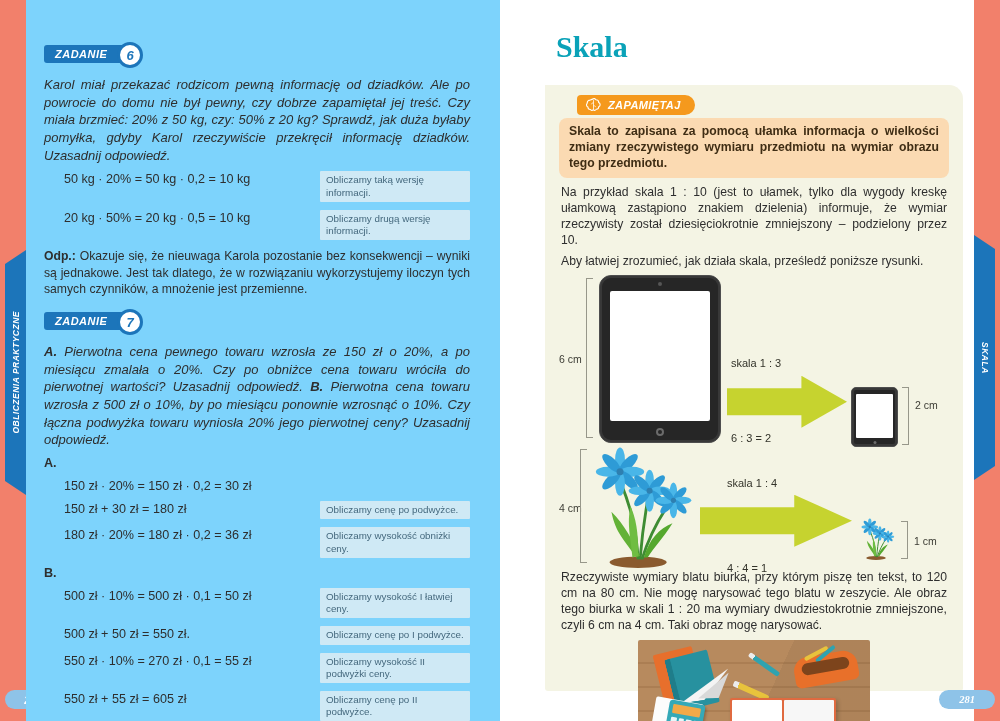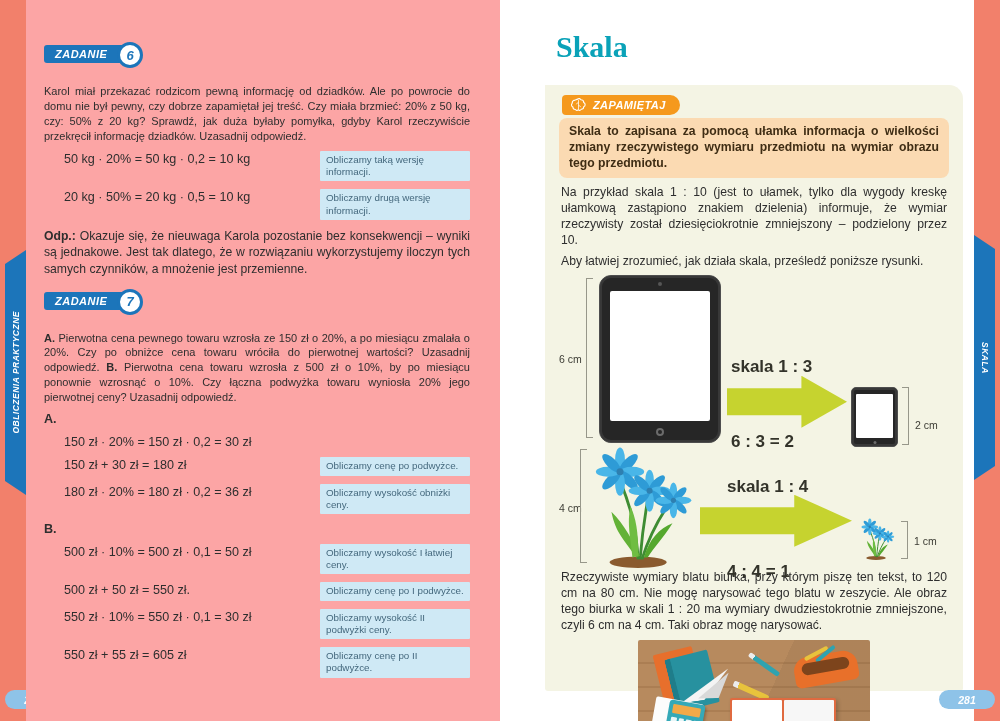--- a/index.html
+++ b/index.html
@@ -11,61 +11,61 @@
   .edge.left{left:0;}
   .edge.right{right:0;}
   .side-tab{position:absolute;background:#1c75ba;color:#fff;display:flex;align-items:center;justify-content:center;}
   .side-tab span{font-size:8.5px;font-weight:bold;font-style:italic;letter-spacing:.5px;white-space:nowrap;}
   .tab-left{left:5px;width:21px;top:250px;height:245px;clip-path:polygon(0 14px,100% 0,100% 100%,0 calc(100% - 14px));}
   .tab-left span{writing-mode:vertical-rl;transform:rotate(180deg);}
   .tab-right{right:5px;width:21px;top:235px;height:245px;clip-path:polygon(0 0,100% 14px,100% calc(100% - 14px),0 100%);}
   .tab-right span{writing-mode:vertical-rl;}
   .page-pill{position:absolute;bottom:12px;width:56px;height:19px;background:#8ec3e8;border-radius:10px;color:#fff;font-weight:bold;font-style:italic;font-size:10.5px;display:flex;align-items:center;justify-content:center;}
   .pill-left{left:5px;}
-  .pill-right{right:5px;}
+  .pill-right{right:5px;font-family:Liberation Serif, serif;}
 
   
   .page{position:absolute;top:0;bottom:0;width:474px;}
-  .page-left{left:26px;background:#fca5a5;padding:44px 30px 0 18px;box-sizing:border-box;}
+  .page-left{left:26px;background:#7dd3fc;padding:44px 30px 0 18px;box-sizing:border-box;}
   .page-right{left:500px;background:#fff;box-sizing:border-box;}
 
   
   .task-badge{position:relative;display:inline-block;background:#1c75ba;color:#fff;font-style:italic;font-weight:bold;font-size:11px;letter-spacing:.5px;padding:3px 30px 3px 11px;border-radius:4px 12px 12px 4px;margin-bottom:9px;}
   .task-num{position:absolute;right:-6px;top:-3px;width:20px;height:20px;border-radius:50%;background:#fff;border:3px solid #1c75ba;color:#1c75ba;font-weight:bold;font-style:italic;font-size:13px;display:flex;align-items:center;justify-content:center;}
 
-  .para{font-size:11px;line-height:1.36;text-align:justify;margin:12px 0 7px 0;}
+  .para{font-size:13px;line-height:1.36;text-align:justify;margin:4px 0 7px 0;font-style:italic;}
   .para b{font-weight:bold;}
   .answer{font-size:12.2px;line-height:1.36;text-align:justify;margin:5px 0 13px 0;}
   .answer .odp{font-weight:bold;}
 
   
   .calc-rows{margin:2px 0 2px 0;}
   .calc-row{display:flex;align-items:flex-start;margin-bottom:8px;}
   .eq{flex:1;font-size:12.6px;padding-left:20px;padding-top:1px;white-space:nowrap;}
   .note{width:150px;flex-shrink:0;background:#cfe9f5;color:#44687d;font-size:9.8px;line-height:1.25;padding:3px 6px;box-sizing:border-box;border-radius:1px;}
   .sec-label{font-size:12.6px;font-weight:bold;margin:2px 0 8px 0;}
 
   
   .skala-title{font-family:"Liberation Serif",serif;font-weight:bold;color:#0aa2b8;font-size:30px;margin:30px 0 0 56px;}
   .cream-panel{position:absolute;left:45px;top:85px;width:418px;height:606px;background:#f4f4e4;border-radius:0 14px 3px 3px;padding:10px 14px 8px 14px;box-sizing:border-box;}
-  .zap-badge{display:inline-flex;align-items:center;gap:6px;background:#f5991d;color:#fff;font-style:italic;font-weight:bold;font-size:11px;letter-spacing:.4px;padding:3px 14px 3px 8px;border-radius:4px 10px 10px 4px;margin:0 0 3px 3px;}
+  .zap-badge{display:inline-flex;align-items:center;gap:6px;background:#f5991d;color:#fff;font-style:italic;font-weight:bold;font-size:11px;letter-spacing:.4px;padding:3px 14px 3px 8px;border-radius:4px 10px 10px 4px;margin:0 0 3px 18px;}
   .zap-badge svg{display:block;}
   .peach-box{background:#fbdab2;border-radius:8px;padding:6px 10px;font-size:12.2px;font-weight:bold;color:#3f2d14;line-height:1.3;text-align:justify;margin-bottom:6px;}
   .rp{font-size:12.2px;line-height:1.33;text-align:justify;margin:0 2px 5px 2px;}
 
   
   .figure{position:relative;margin:0;}
   .fig-tablets{height:172px;}
   .fig-flowers{height:122px;}
   .dim-label{position:absolute;font-size:10.5px;color:#3c3c34;white-space:nowrap;}
   .bracket{position:absolute;border:1px solid #97978a;box-sizing:border-box;}
   .bracket-left{border-right:none;width:7px;}
   .bracket-right{border-left:none;width:7px;}
   .arrow{position:absolute;background:#c6d32f;clip-path:polygon(0 24%,62% 24%,62% 0,100% 50%,62% 100%,62% 76%,0 76%);}
-  .arrow-label{position:absolute;font-size:17px;font-weight:bold;color:#33332a;white-space:nowrap;}
+  .arrow-label{position:absolute;font-size:11px;font-weight:normal;color:#33332a;white-space:nowrap;}
 
   .tablet{position:absolute;background:#262626;border:1px solid #4e4e4e;box-shadow:inset 0 0 0 2px #383838;}
   .tablet-big{left:40px;top:0;width:120px;height:166px;border-radius:12px;}
   .tablet-big .screen{position:absolute;left:10px;right:10px;top:15px;bottom:21px;background:#fff;border-radius:2px;}
   .tablet-big .cam{position:absolute;top:6px;left:50%;transform:translateX(-50%);width:4px;height:4px;background:#565656;border-radius:50%;}
   .tablet-big .home{position:absolute;bottom:6px;left:50%;transform:translateX(-50%);width:8px;height:8px;border:2px solid #6b6b6b;border-radius:50%;box-sizing:border-box;}
   .tablet-small{left:292px;top:112px;width:45px;height:58px;border-radius:5px;}
   .tablet-small .screen{position:absolute;left:4px;right:4px;top:6px;bottom:8px;background:#fff;border-radius:1px;}
   .tablet-small .home{position:absolute;bottom:2px;left:50%;transform:translateX(-50%);width:3px;height:3px;background:#6b6b6b;border-radius:50%;}
 
@@ -187,21 +187,21 @@
 
     <div class="calc-row">
         <div class="eq">500 zł · 10% = 500 zł · 0,1 = 50 zł</div>
         <div class="note">Obliczamy wysokość I łatwiej ceny.</div>
       </div>
         <div class="calc-row">
         <div class="eq">500 zł + 50 zł = 550 zł.</div>
         <div class="note">Obliczamy cenę po I podwyżce.</div>
       </div>
         <div class="calc-row">
-        <div class="eq">550 zł · 10% = 550 zł · 0,1 = 30 zł</div>
+        <div class="eq">550 zł · 10% = 270 zł · 0,1 = 55 zł</div>
         <div class="note">Obliczamy wysokość II podwyżki ceny.</div>
       </div>
         <div class="calc-row">
         <div class="eq">550 zł + 55 zł = 605 zł</div>
         <div class="note">Obliczamy cenę po II podwyżce.</div>
       </div>
       </div>
 
     
   </div>
@@ -234,21 +234,21 @@
           <div class="home"></div>
         </div>
         <div class="arrow" style="left:168px;top:101px;width:120px;height:52px;"></div>
         <div class="arrow-label" style="left:172px;top:82px;">skala 1 : 3</div>
         <div class="arrow-label" style="left:172px;top:157px;">6 : 3 = 2</div>
         <div class="tablet tablet-small">
           <div class="screen"></div>
           <div class="home"></div>
         </div>
         <div class="bracket bracket-right" style="left:343px;top:112px;height:58px;"></div>
-        <div class="dim-label" style="left:356px;top:144px;">2 cm</div>
+        <div class="dim-label" style="left:356px;top:124px;">2 cm</div>
       </div>
 
       
       <div class="figure fig-flowers">
         <div class="dim-label" style="left:0;top:55px;">4 cm</div>
         <div class="bracket bracket-left" style="left:21px;top:2px;height:114px;"></div>
         <svg class="flowers-big">
             <use href="#flowerCluster"></use>
           </svg>
         <div class="arrow" style="left:141px;top:48px;width:152px;height:52px;"></div>

